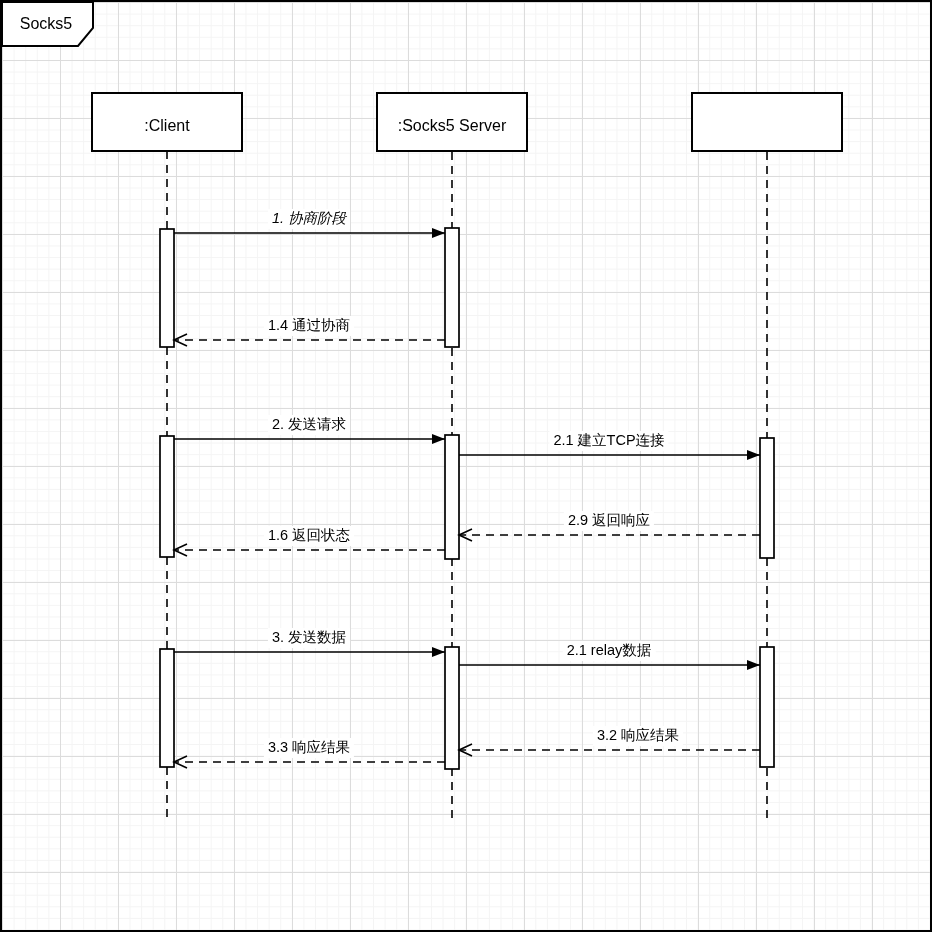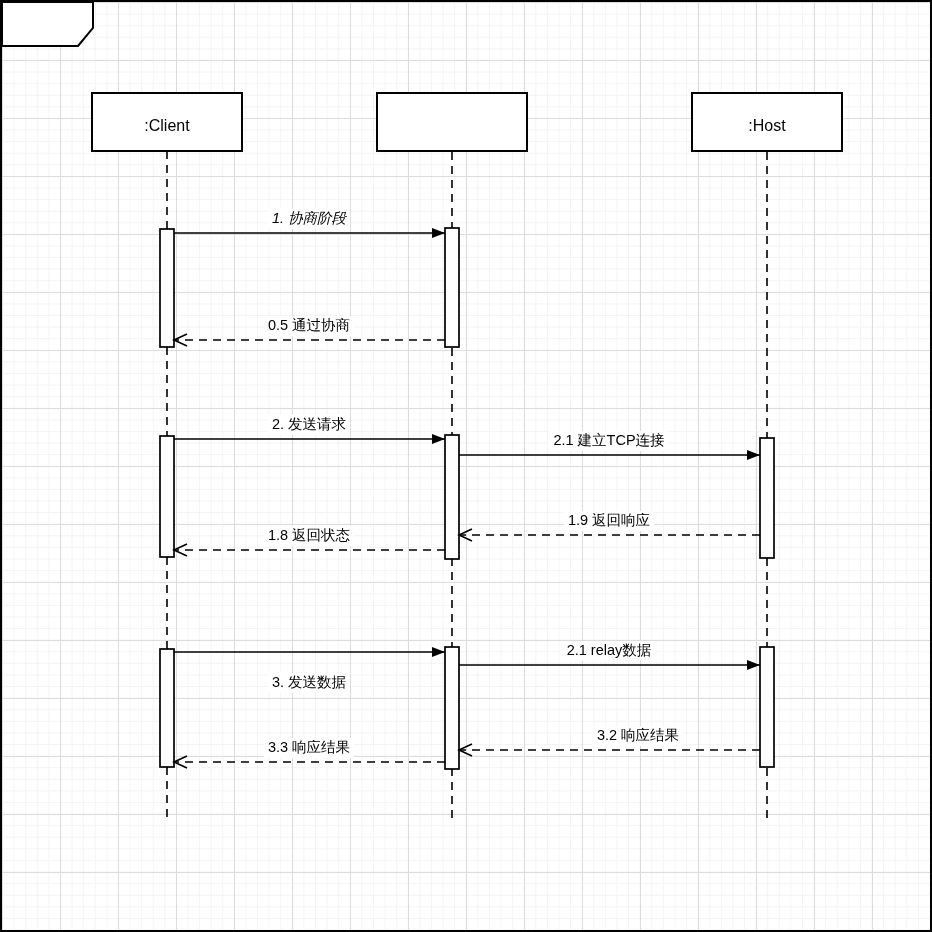--- a/index.html
+++ b/index.html
@@ -104,30 +104,31 @@
     <line class="msg dashed" x1="443" y1="548" x2="172" y2="548" marker-end="url(#mOpen)"></line>
 
     <line class="msg" x1="172" y1="650" x2="443" y2="650" marker-end="url(#mSolid)"></line>
     <line class="msg" x1="457" y1="663" x2="758" y2="663" marker-end="url(#mSolid)"></line>
     <line class="msg dashed" x1="758" y1="748" x2="457" y2="748" marker-end="url(#mOpen)"></line>
     <line class="msg dashed" x1="443" y1="760" x2="172" y2="760" marker-end="url(#mOpen)"></line>
 
     <polygon class="frame-shape" points="0,0 91,0 91,26 76,44 0,44"></polygon>
   </svg>
 
+  <div class="frame-title">Socks5</div>
 
   <div class="actor-label" style="left:90px;  top:91px;">:Client</div>
-  <div class="actor-label" style="left:690px; top:91px;">:Host</div>
+  <div class="actor-label" style="left:375px; top:91px;">:Socks5 Server</div>
 
   <div class="msg-label" style="left:307px; top:227px;font-style:italic;">1. 协商阶段</div>
-  <div class="msg-label" style="left:307px; top:334px;">0.5 通过协商</div>
+  <div class="msg-label" style="left:307px; top:334px;">1.4 通过协商</div>
 
   <div class="msg-label" style="left:307px; top:433px;text-align:right;">2. 发送请求</div>
   <div class="msg-label" style="left:607px; top:449px;">2.1 建立TCP连接</div>
-  <div class="msg-label" style="left:607px; top:529px;">1.9 返回响应</div>
-  <div class="msg-label" style="left:307px; top:544px;">1.8 返回状态</div>
+  <div class="msg-label" style="left:607px; top:529px;">2.9 返回响应</div>
+  <div class="msg-label" style="left:307px; top:544px;">1.6 返回状态</div>
 
-  <div class="msg-label" style="left:307px; top:646px;margin-top:45px;">3. 发送数据</div>
+  <div class="msg-label" style="left:307px; top:646px;">3. 发送数据</div>
   <div class="msg-label" style="left:607px; top:659px;">2.1 relay数据</div>
   <div class="msg-label" style="left:636px; top:744px;">3.2 响应结果</div>
   <div class="msg-label" style="left:307px; top:756px;">3.3 响应结果</div>
 
 </div>
 
 </body></html>

